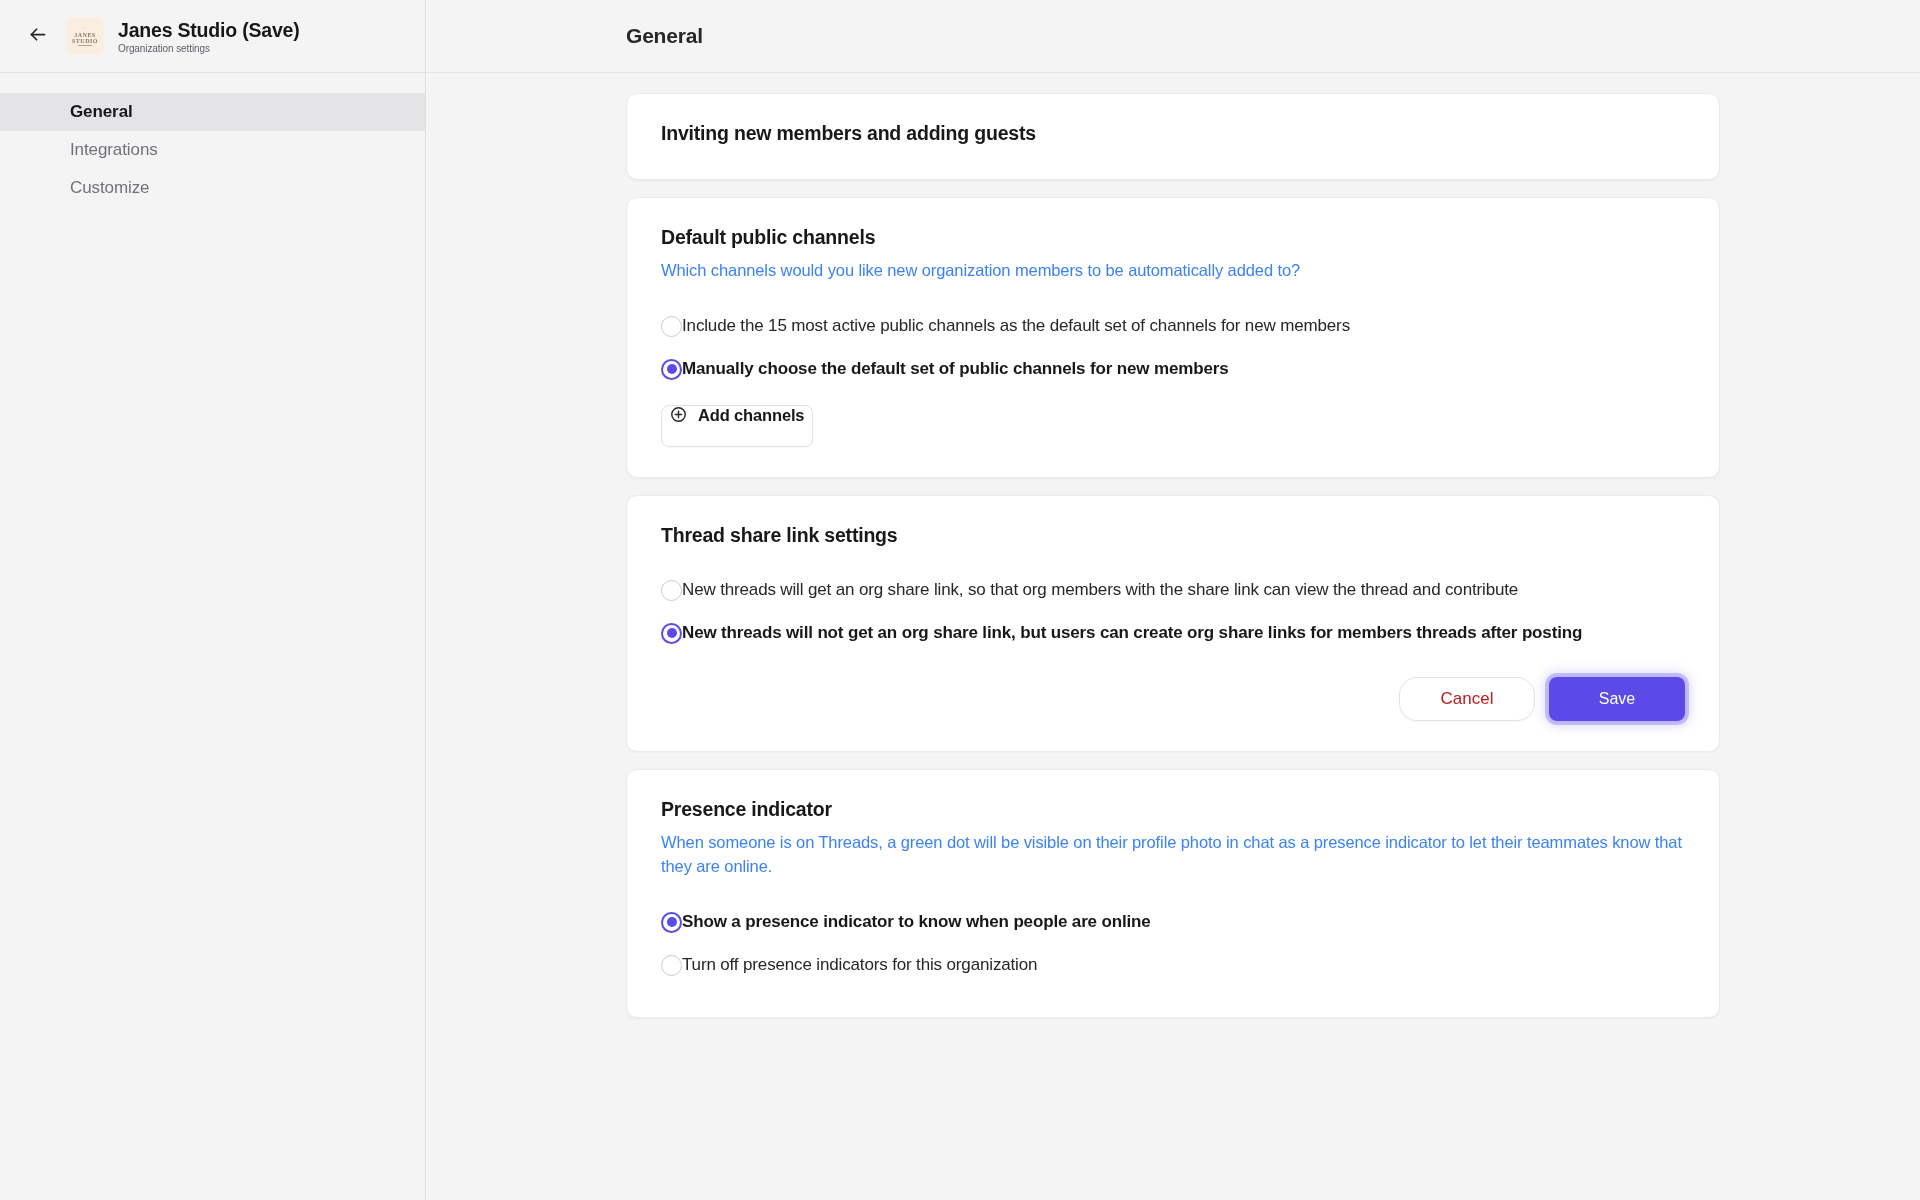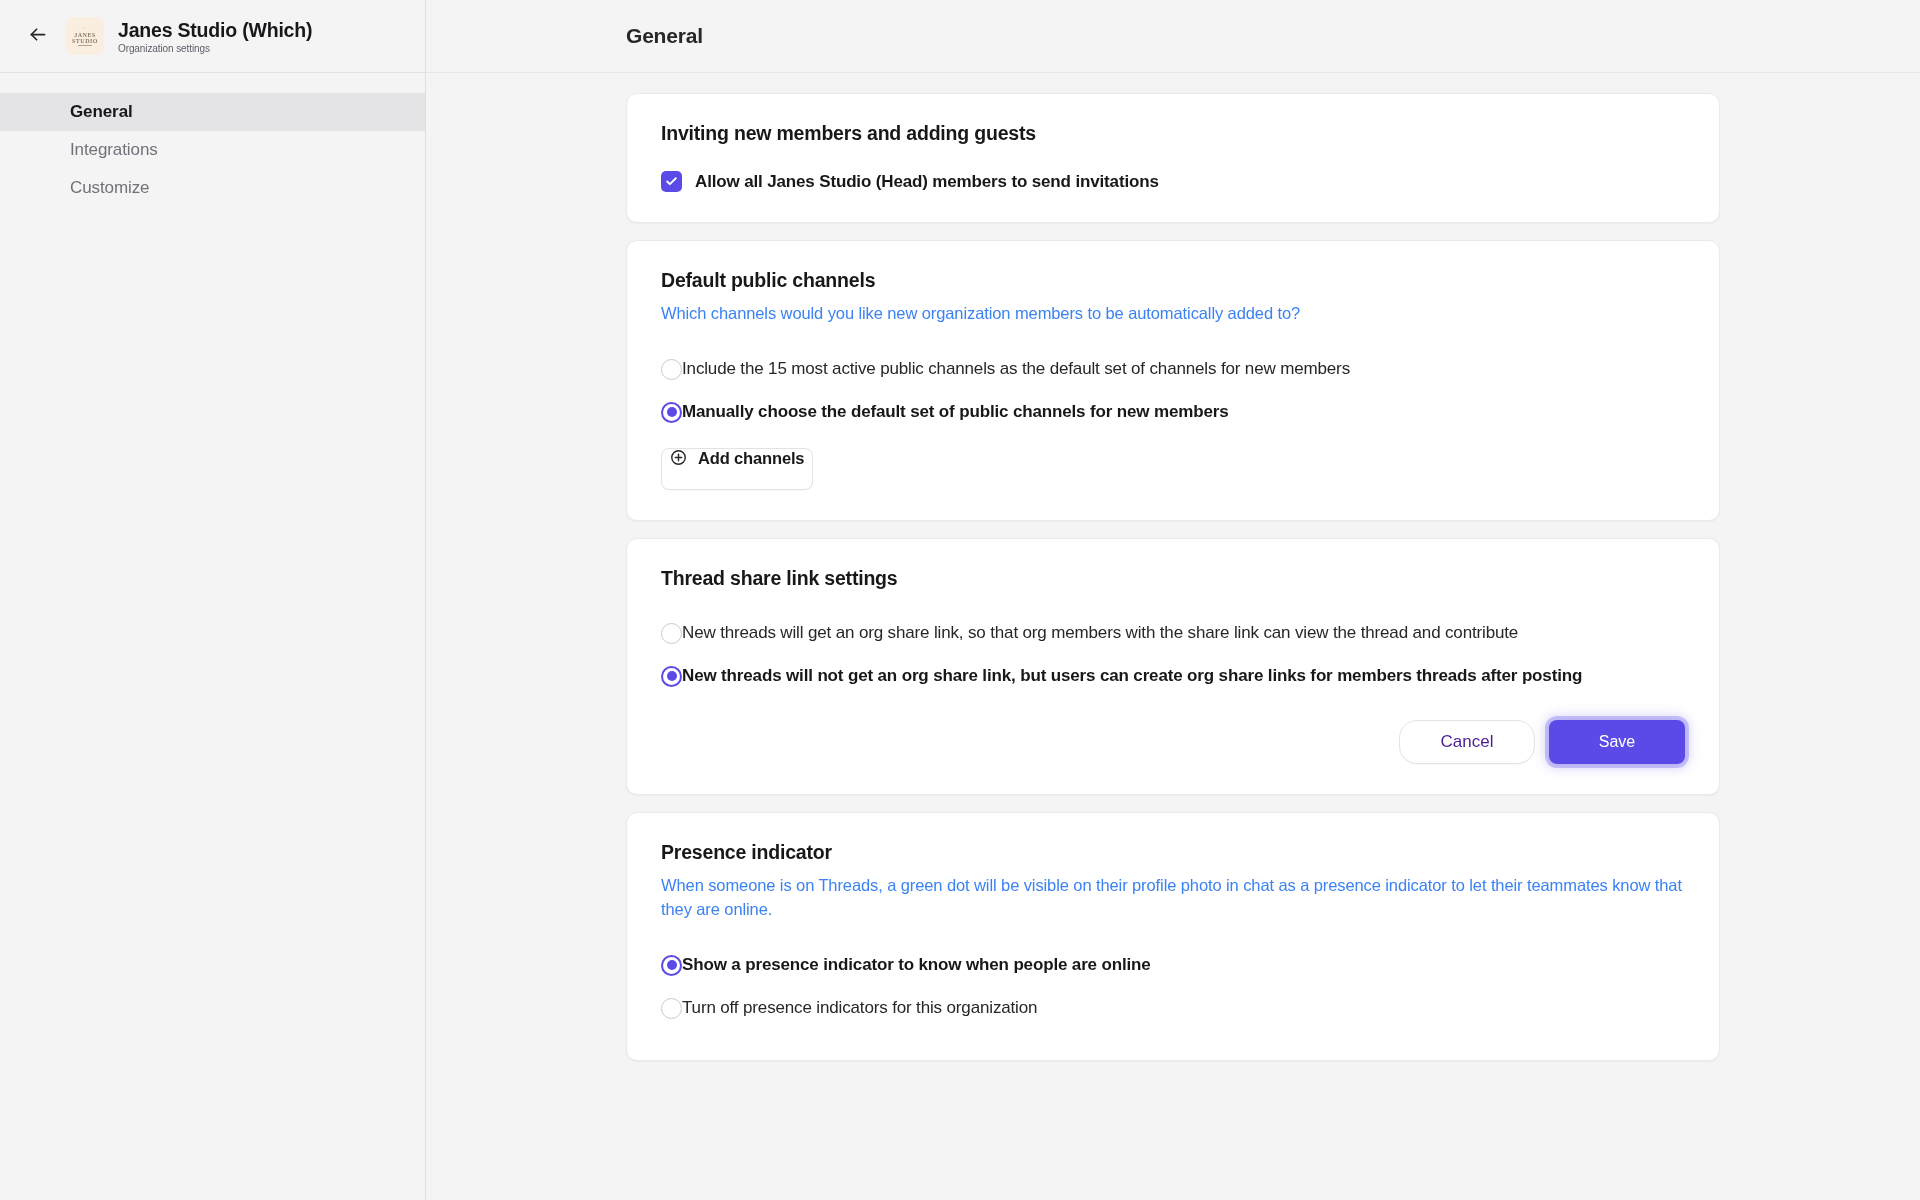--- a/index.html
+++ b/index.html
@@ -286,21 +286,21 @@
     margin-top: 22px;
   }
   .btn-cancel {
     height: 44px;
     min-width: 136px;
     padding: 0 22px;
     background: #ffffff;
     border: 1px solid #e4e4e7;
     border-radius: 18px;
     font-size: 17px;
-    color: #4c1d95;
+    color: #b91c1c;
     cursor: pointer;
     font-family: inherit;
     box-shadow: 0 1px 1px rgba(0,0,0,0.03);
   }
   .btn-save {
     height: 44px;
     min-width: 136px;
     padding: 0 22px;
     background: #5b4ae8;
     border: none;
@@ -332,21 +332,21 @@
       <div class="org-logo">
         <span class="logo-mark">
           <span class="logo-swoosh">~</span>
           <span class="logo-l1">JANES</span>
           <span class="logo-l2">STUDIO</span>
           <span class="logo-rule"></span>
         </span>
       </div>
 
       <div class="org-meta">
-        <div class="org-title">Janes Studio (Which)</div>
+        <div class="org-title">Janes Studio (Save)</div>
         <div class="org-sub">Organization settings</div>
       </div>
     </div>
 
     <nav class="nav">
       <div class="nav-item active">
         <span>General</span>
       </div>
       <div class="nav-item">
         <span>Integrations</span>
@@ -361,28 +361,20 @@
 
     <div class="main-header">
       <h1>General</h1>
     </div>
 
     <div class="content">
 
       <section class="card">
         <div class="card-title">Inviting new members and adding guests</div>
 
-        <div class="check-row">
-          <span class="checkbox">
-            <svg width="13" height="13" viewBox="0 0 24 24" fill="none" stroke="#ffffff" stroke-width="3.4" stroke-linecap="round" stroke-linejoin="round">
-              <polyline points="20 6 9 17 4 12"></polyline>
-            </svg>
-          </span>
-          <span class="check-label">Allow all Janes Studio (Head) members to send invitations</span>
-        </div>
       </section>
 
       <section class="card">
         <div class="card-title">Default public channels</div>
         <div class="card-desc">Which channels would you like new organization members to be automatically added to?</div>
 
         <div class="radio-group">
           <div class="radio-row">
             <span class="radio"></span>
             <span class="radio-label">Include the 15 most active public channels as the default set of channels for new members</span>

